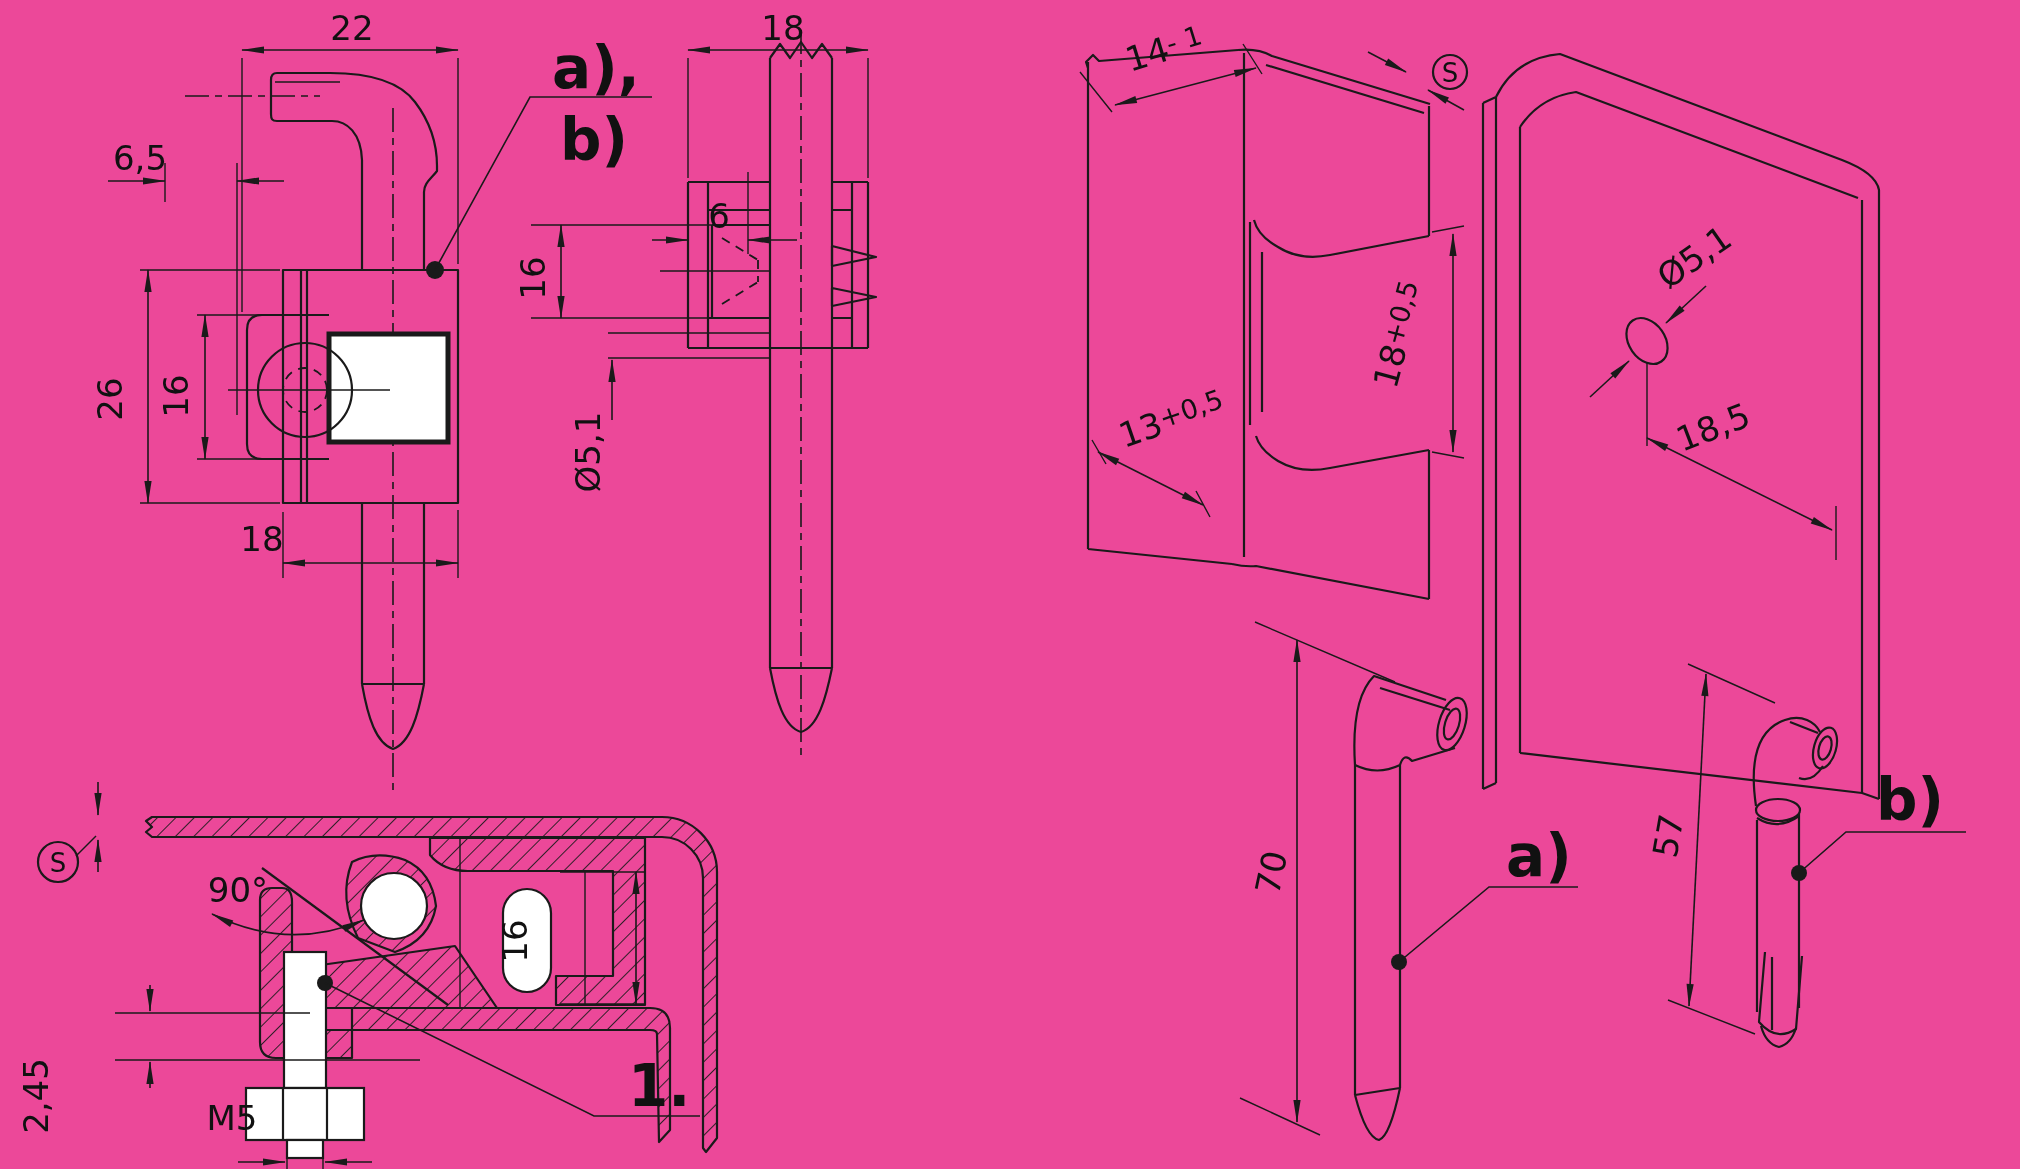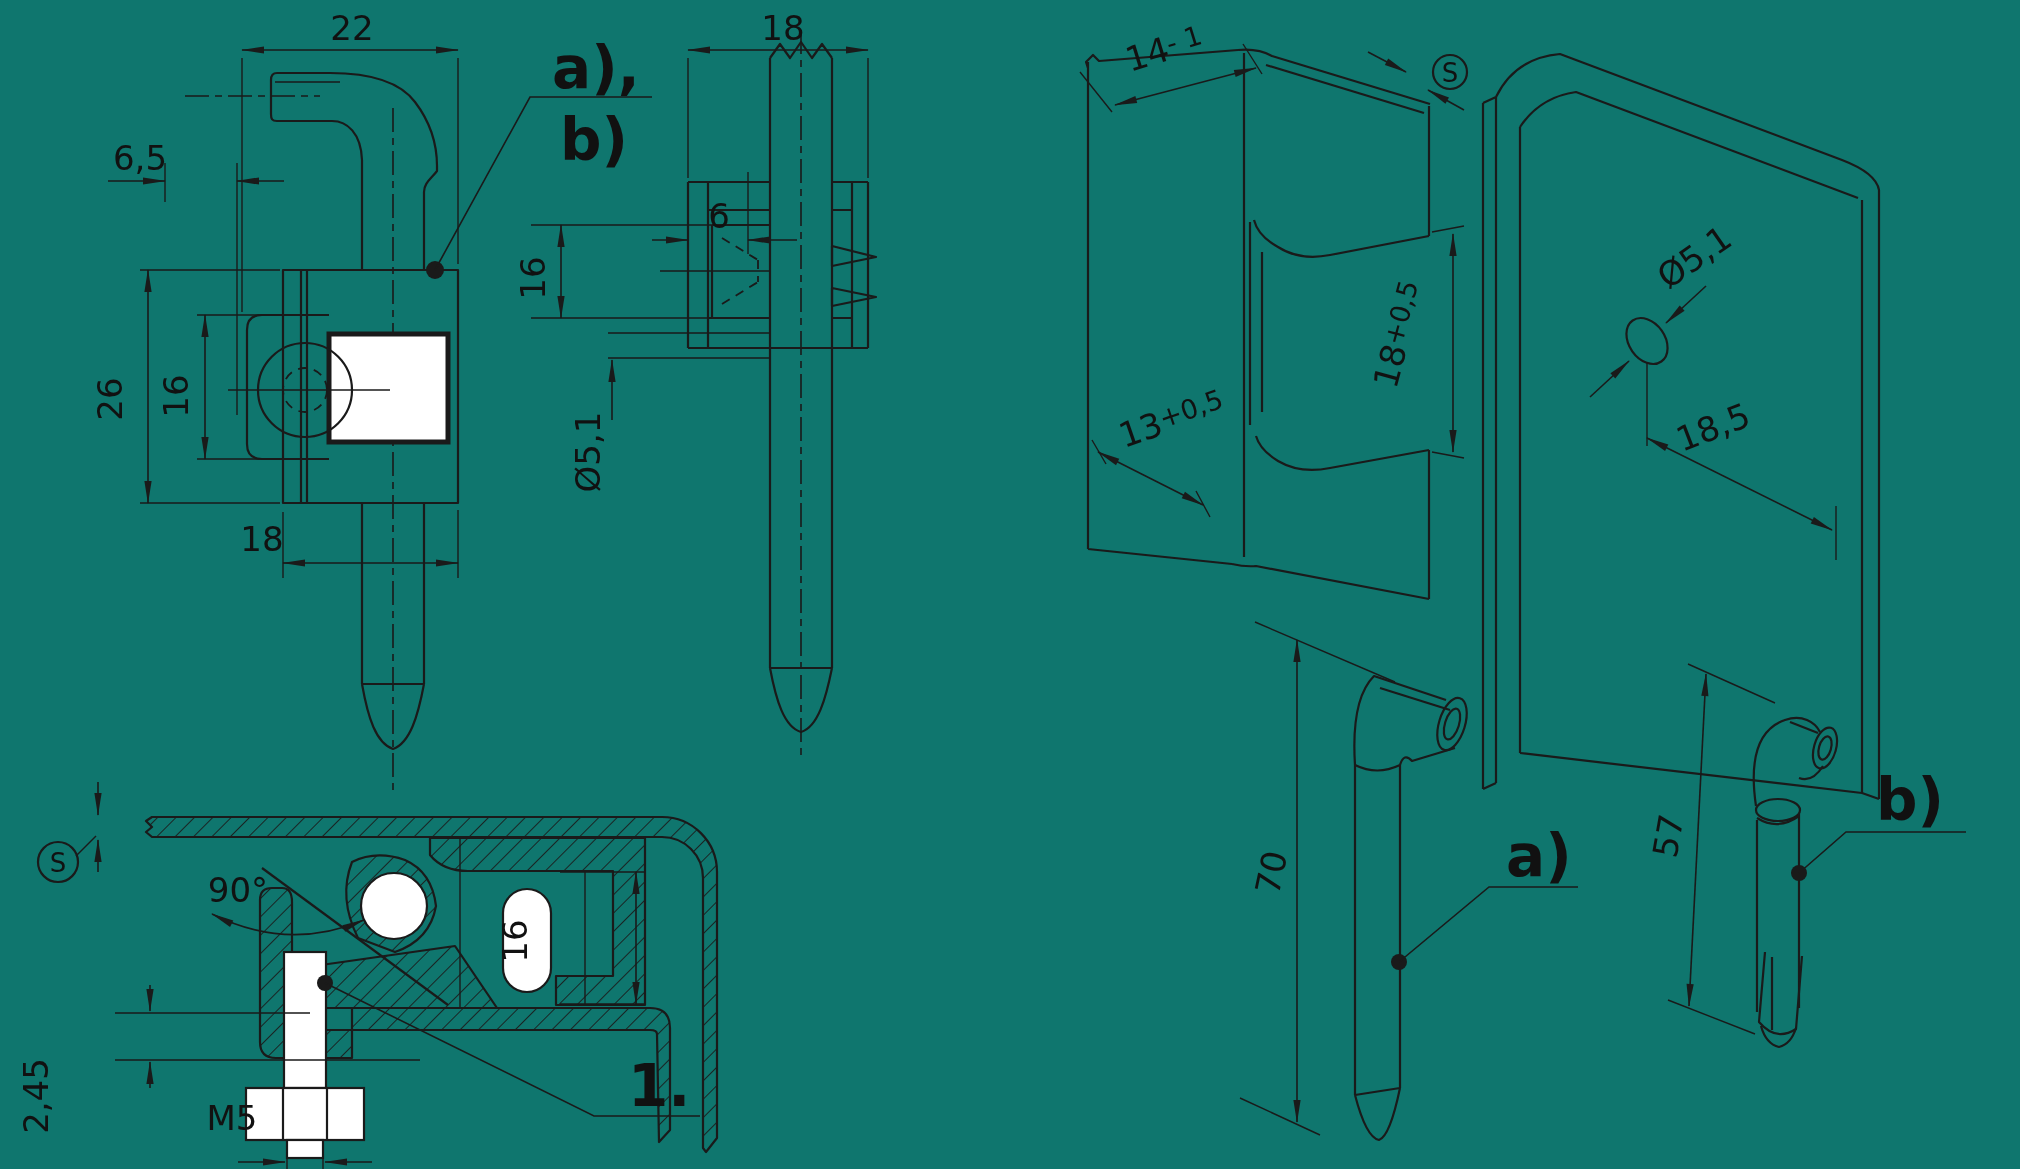--- a/index.html
+++ b/index.html
@@ -1,16 +1,16 @@
 <!DOCTYPE html>
 <html><head>
 <meta charset="utf-8">
 <style>
   html,body{margin:0;padding:0;background:#ffffff;}
-  .stage{width:2020px;height:1169px;background:#0f766e;}
+  .stage{width:2020px;height:1169px;background:#ec4899;}
   svg{display:block;}
   .ln{stroke:#1a1a1a;stroke-width:2.2;fill:none;stroke-linejoin:round;}
   .thick{stroke:#1a1a1a;stroke-width:5;fill:#ffffff;}
   .dim{stroke:#1a1a1a;stroke-width:1.6;fill:none;}
   .ext{stroke:#1a1a1a;stroke-width:1.4;fill:none;}
   .cl{stroke:#1a1a1a;stroke-width:1.6;fill:none;stroke-dasharray:24 6 7 6;}
   .hid{stroke:#1a1a1a;stroke-width:1.8;fill:none;stroke-dasharray:9 7;}
   .whitefill{fill:#ffffff;stroke:#1a1a1a;stroke-width:2.2;}
   .hatched{fill:url(#hatch);stroke:#1a1a1a;stroke-width:2.2;stroke-linejoin:round;}
   text{fill:#111111;font-family:"DejaVu Sans","Liberation Sans",sans-serif;}

